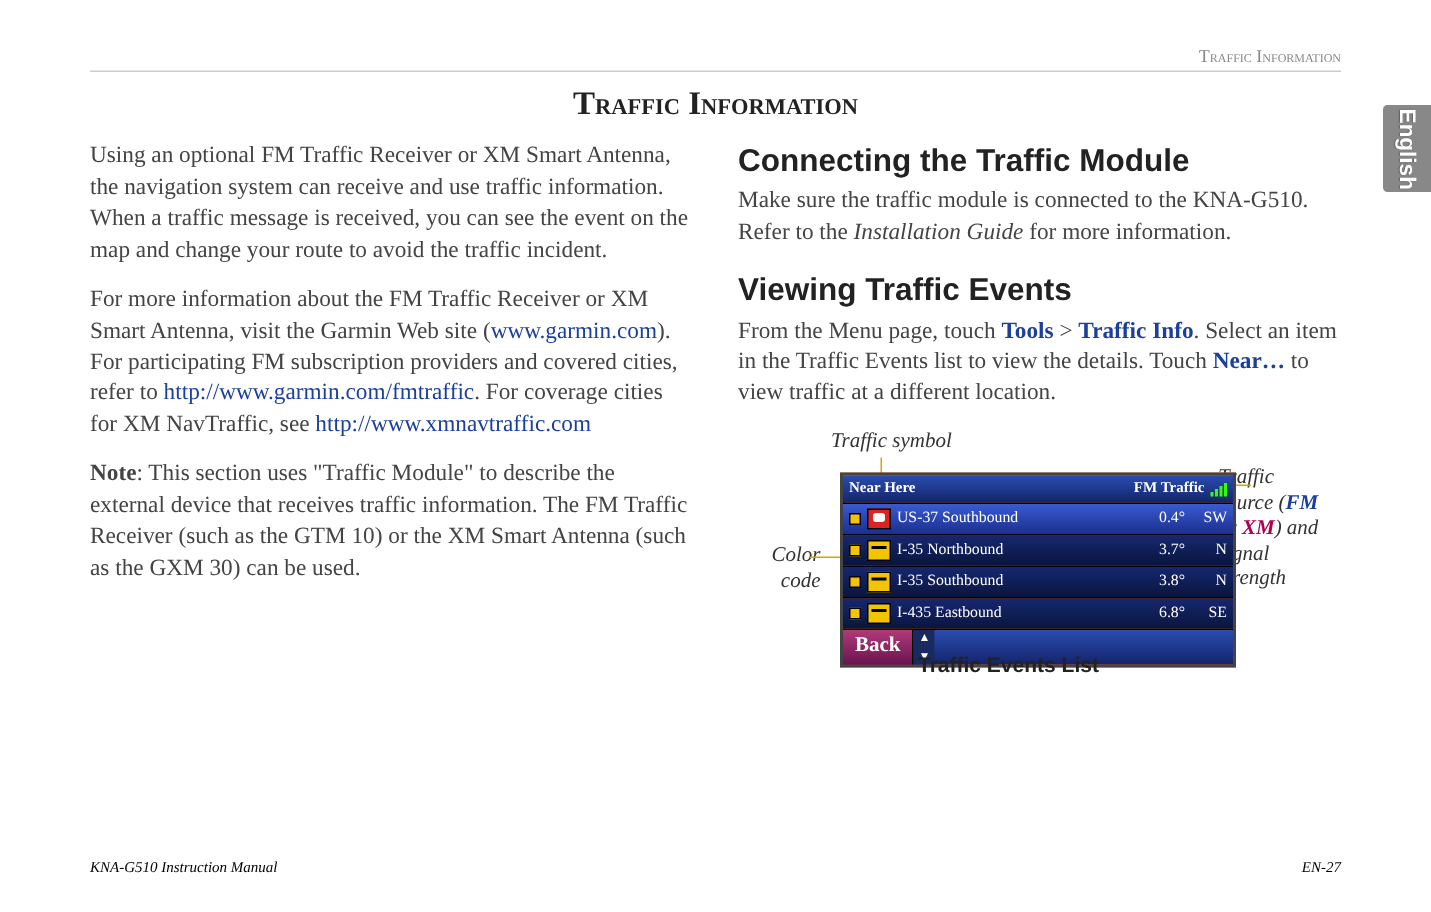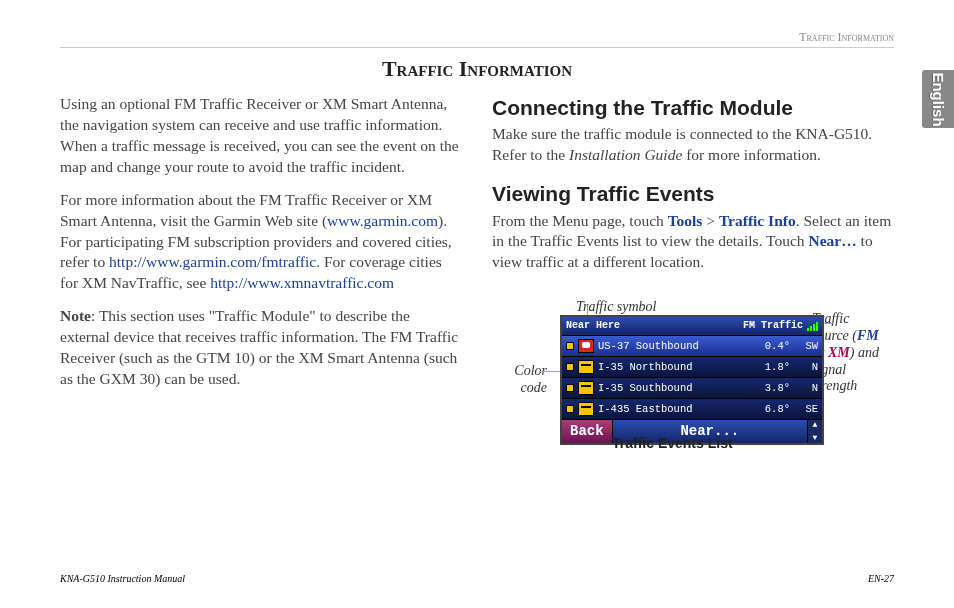--- a/index.html
+++ b/index.html
@@ -104,21 +104,21 @@
     color: #333;
     line-height: 1.2;
   }
   .fm { color: #1a3f9c; font-weight: bold; font-style: italic; }
   .xm { color: #b00050; font-weight: bold; font-style: italic; }
   .device {
     position: absolute;
     width: 260px;
     background: #f97316;
     border: 2px solid #444;
-    font-family: Liberation Mono, monospace;
+    font-family: Liberation Serif, serif;
     font-size: 10.5px;
     color: #fff;
   }
   .dev-titlebar {
     display: flex;
     justify-content: space-between;
     background: linear-gradient(#2a4db0, #14246a);
     padding: 2px 4px;
     font-size: 10px;
     font-weight: bold;
@@ -212,21 +212,21 @@
         <span>Make sure the traffic module is connected to the KNA-G510. Refer to the </span><span class="italic">Installation Guide</span><span> for more information.</span>
       </p>
 
       <div class="h2" style="margin-top:14px;">Viewing Traffic Events</div>
       <p>
         <span>From the Menu page, touch </span><span class="bold-blue">Tools</span><span> &gt; </span><span class="bold-blue">Traffic Info</span><span>. Select an item in the Traffic Events list to view the details. Touch </span><span class="bold-blue">Near…</span><span> to view traffic at a different location.</span>
       </p>
 
       <div class="fig-wrap" style="height:190px;">
 
-        <div class="callout" style="left:84px; top:-4px;margin-top:12px;">Traffic symbol</div>
+        <div class="callout" style="left:62px; top:-4px;">Traffic symbol</div>
         <div class="leader v" style="left:95px; top:14px; height:28px;"></div>
 
         <div class="callout" style="left:0px; top:72px; width:55px; text-align:right;">Color code</div>
         <div class="leader" style="left:48px; top:80px; width:26px;"></div>
 
         <div class="callout" style="left:320px; top:20px; width:70px;">
           <span>Traffic source (</span><span class="fm">FM</span><span> or </span><span class="xm">XM</span><span>) and signal strength</span>
         </div>
         <div class="leader" style="left:328px; top:32px; width:14px;"></div>
 
@@ -247,40 +247,39 @@
             <span class="code-dot"></span>
             <span class="sym red"></span>
             <span>US-37 Southbound</span>
             <span class="r-dist">0.4°</span>
             <span class="r-dir">SW</span>
           </div>
           <div class="dev-row">
             <span class="code-dot"></span>
             <span class="sym"></span>
             <span>I-35 Northbound</span>
-            <span class="r-dist">1.8°</span>
+            <span class="r-dist">3.7°</span>
             <span class="r-dir">N</span>
           </div>
           <div class="dev-row">
             <span class="code-dot"></span>
             <span class="sym"></span>
             <span>I-35 Southbound</span>
             <span class="r-dist">3.8°</span>
             <span class="r-dir">N</span>
           </div>
           <div class="dev-row">
             <span class="code-dot"></span>
             <span class="sym"></span>
             <span>I-435 Eastbound</span>
             <span class="r-dist">6.8°</span>
             <span class="r-dir">SE</span>
           </div>
           <div class="dev-footer">
             <span class="dev-btn back">Back</span>
-            <span class="dev-btn near">Near...</span>
             <span class="dev-scroll">
               <span class="arr">▲</span>
               <span class="arr">▼</span>
             </span>
           </div>
         </div>
 
         <div class="fig-caption" style="left:120px; top:143px;">Traffic Events List</div>
       </div>
     </div>

